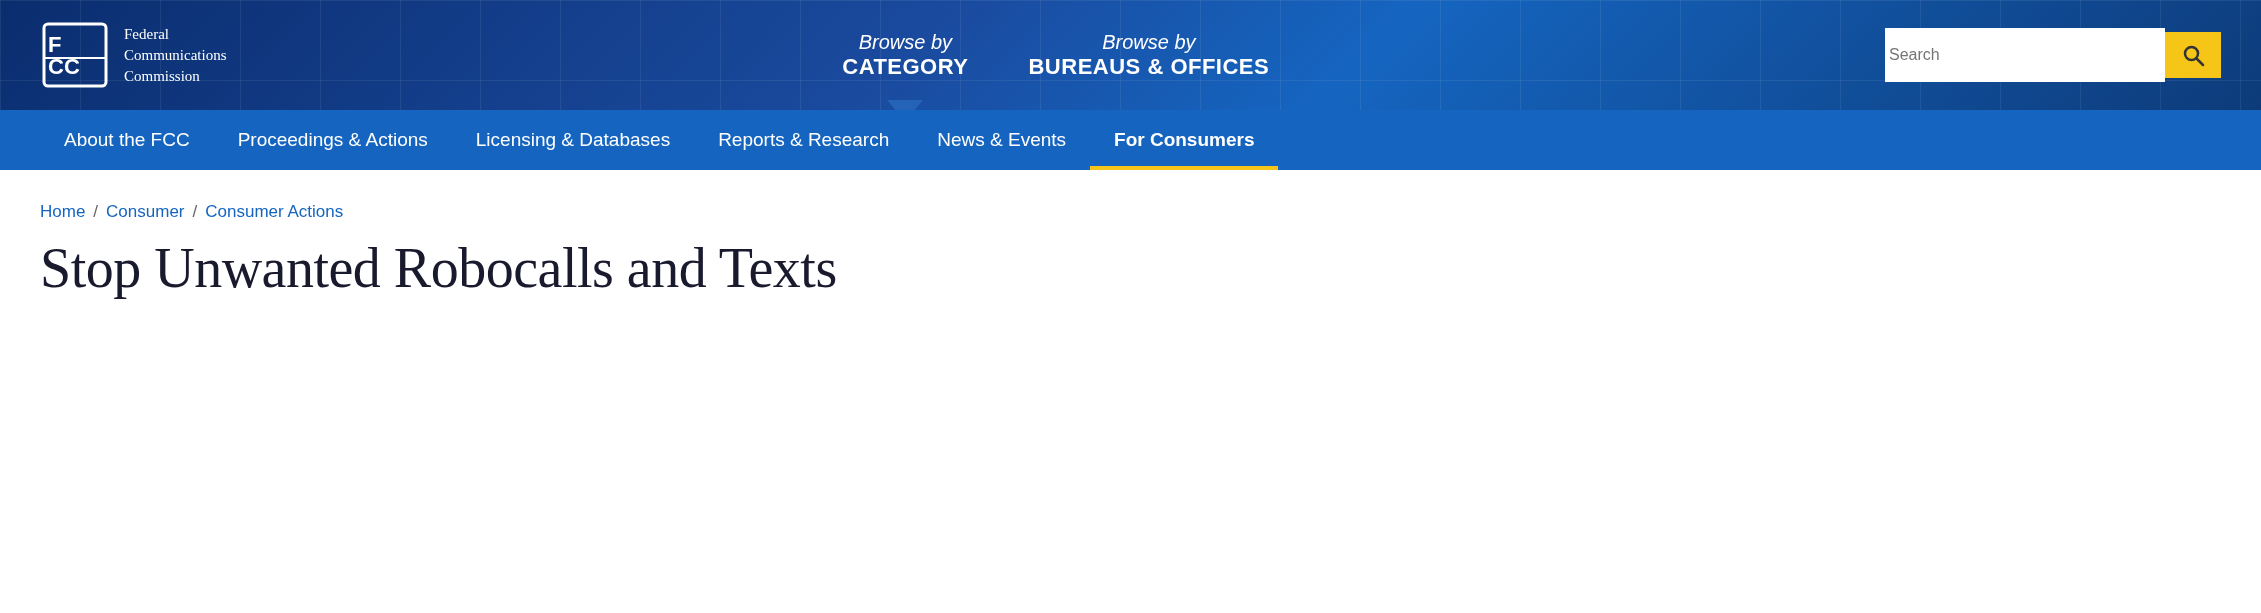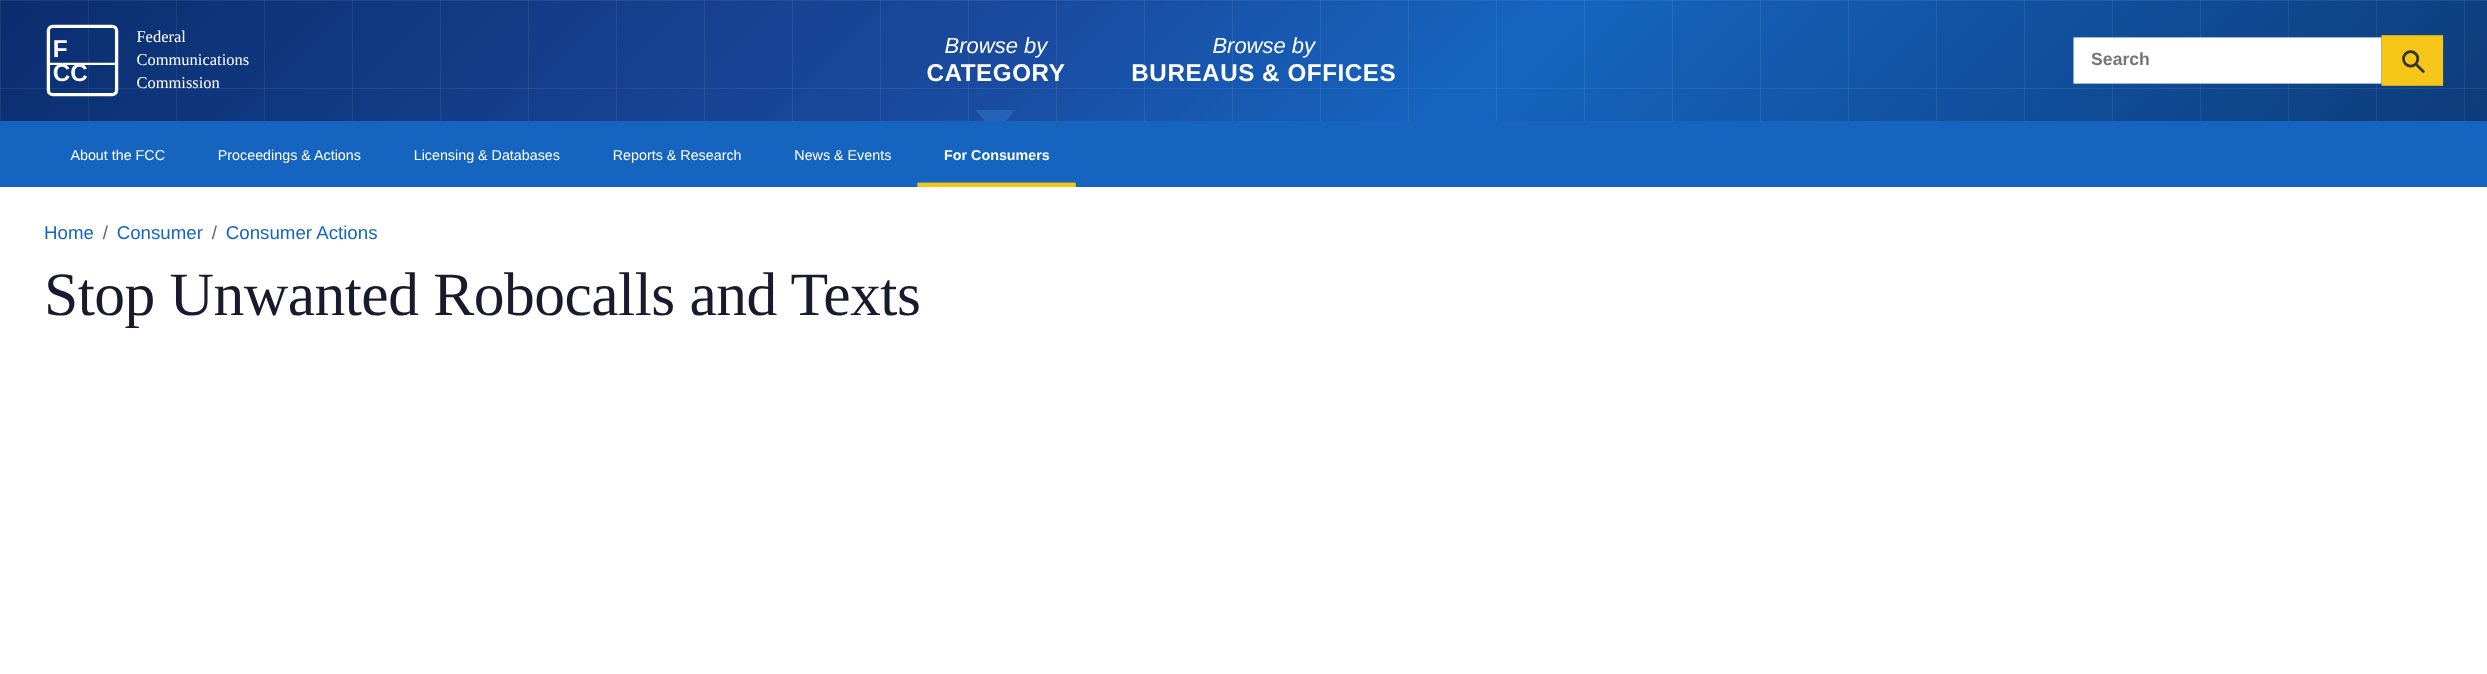--- a/index.html
+++ b/index.html
@@ -109,28 +109,27 @@
     }
 
     .header-search {
       display: flex;
       align-items: center;
       z-index: 1;
       flex-shrink: 0;
     }
 
     .search-input {
-      height: 42px;
+      height: 54px;
       width: 280px;
       border: none;
-      padding: 0 16px;
+      padding: 0 4px;
       font-size: 16px;
       outline: none;
       color: #333;
-      font-weight: bold;
     }
 
     .search-button {
       height: 46px;
       width: 56px;
       background: #f5c518;
       border: none;
       cursor: pointer;
       display: flex;
       align-items: center;
@@ -147,21 +146,21 @@
       background: #1565c0;
       display: flex;
       align-items: center;
       padding: 0 40px;
       height: 60px;
       gap: 0;
     }
 
     .nav-item {
       color: #fff;
-      font-size: 13px;
+      font-size: 19px;
       font-weight: 400;
       padding: 0 24px;
       height: 60px;
       display: flex;
       align-items: center;
       cursor: pointer;
       white-space: nowrap;
       text-decoration: none;
       position: relative;
     }

